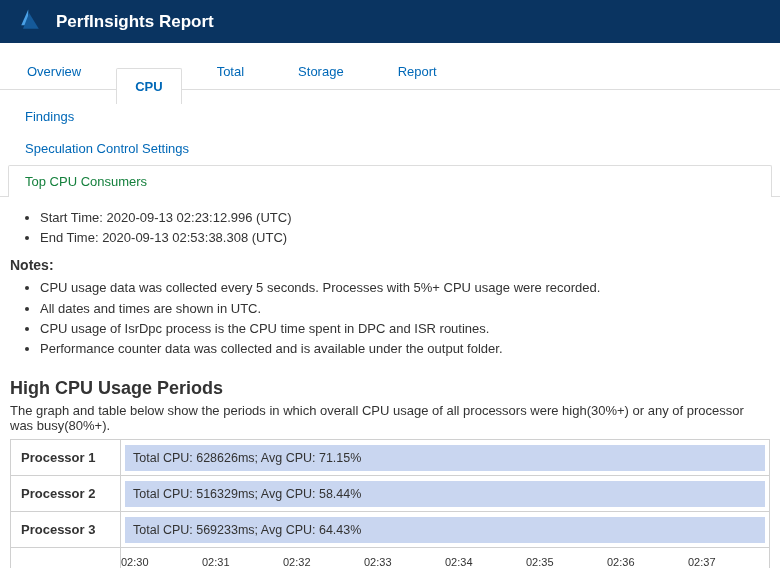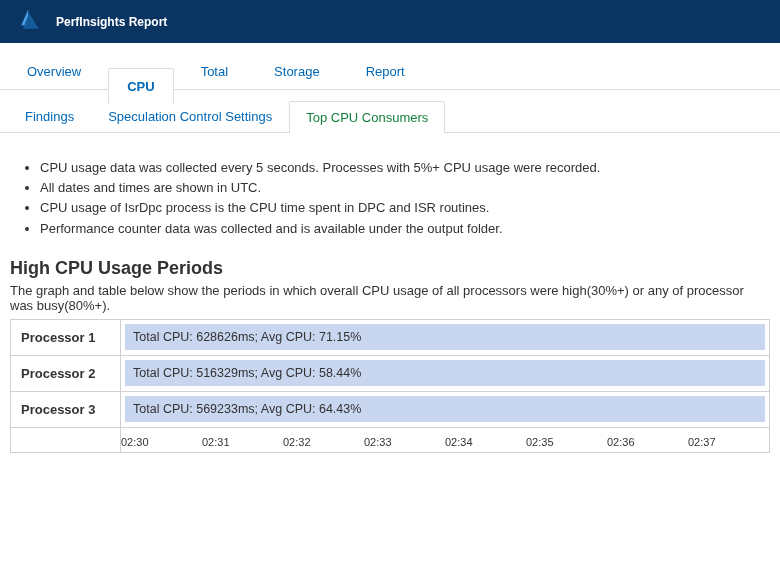--- a/index.html
+++ b/index.html
@@ -1,26 +1,26 @@
 <!DOCTYPE html>
 <html><head>
   <meta charset="utf-8">
   <style>
     * { box-sizing: border-box; margin: 0; padding: 0; }
     body { font-family: "Segoe UI", Arial, sans-serif; font-size: 13px; color: #333; background: #fff; }
     
     .header { background: #0a3461; color: #fff; padding: 6px 16px; display: flex; align-items: center; gap: 12px; }
     .header-logo { width: 28px; height: 28px; }
-    .header-title { font-size: 12px; font-weight: 600; }
+    .header-title { font-size: 17px; font-weight: 600; }
     
-    .tabs-primary { display: flex; gap: 8px; padding: 10px 8px 0; border-bottom: 1px solid #ddd; margin-bottom: 4px; }
+    .tabs-primary { display: flex; gap: 16px; padding: 10px 8px 0; border-bottom: 1px solid #ddd; margin-bottom: 4px; }
     .tabs-primary .tab { padding: 10px 18px; color: #0068b7; cursor: pointer; border: 1px solid transparent; border-bottom: none; font-size: 13px; }
     .tabs-primary .tab.active { border-color: #ddd; background: #fff; position: relative; top: 15px; border-radius: 2px 2px 0 0; font-weight: bold; }
     
-    .tabs-secondary { display: flex; gap: 0; padding: 6px 8px 0; border-bottom: 1px solid #ddd; margin-bottom: 26px; }
+    .tabs-secondary { display: flex; gap: 0; padding: 6px 8px 0; border-bottom: 1px solid #ddd; margin-bottom: 12px; flex-direction: column; }
     .tabs-secondary .tab { padding: 8px 16px; color: #0068b7; cursor: pointer; border: 1px solid transparent; border-bottom: none; font-size: 13px; }
     .tabs-secondary .tab.active { border-color: #ddd; background: #fff; position: relative; top: 1px; color: #15803d; border-radius: 2px 2px 0 0; }
     
     .content { padding: 0 10px; }
     .section-title { font-weight: 600; font-size: 14px; margin-bottom: 6px; }
     .section-heading { font-size: 18px; font-weight: 600; margin-top: 20px; margin-bottom: 4px; }
     .content ul { padding-left: 30px; margin-bottom: 10px; list-style: disc; }
     .content li { margin: 2px 0; font-size: 13px; line-height: 1.4; }
     .desc { font-size: 13px; margin-bottom: 6px; }
     
@@ -54,21 +54,26 @@
     <div class="tab">Storage</div>
     <div class="tab">Report</div>
   </div>
 <div class="tabs-secondary" id="tabs-secondary">
     <div class="tab">Findings</div>
     <div class="tab">Speculation Control Settings</div>
     <div class="tab active">Top CPU Consumers</div>
   </div>
 
 <div class="content">
+  <ul>
+    <li>Start Time: 2020-09-13 02:23:12.996 (UTC)</li>
+    <li>End Time: 2020-09-13 02:53:38.308 (UTC)</li>
+  </ul>
 
+  <div class="section-title">Notes:</div>
   <ul id="notes-list">
       <li>CPU usage data was collected every 5 seconds. Processes with 5%+ CPU usage were recorded.</li>
       <li>All dates and times are shown in UTC.</li>
       <li>CPU usage of IsrDpc process is the CPU time spent in DPC and ISR routines.</li>
       <li>Performance counter data was collected and is available under the output folder.</li>
     </ul>
 
   <div class="section-heading">High CPU Usage Periods</div>
   <div class="desc">The graph and table below show the periods in which overall CPU usage of all processors were high(30%+) or any of processor was busy(80%+).</div>
 

